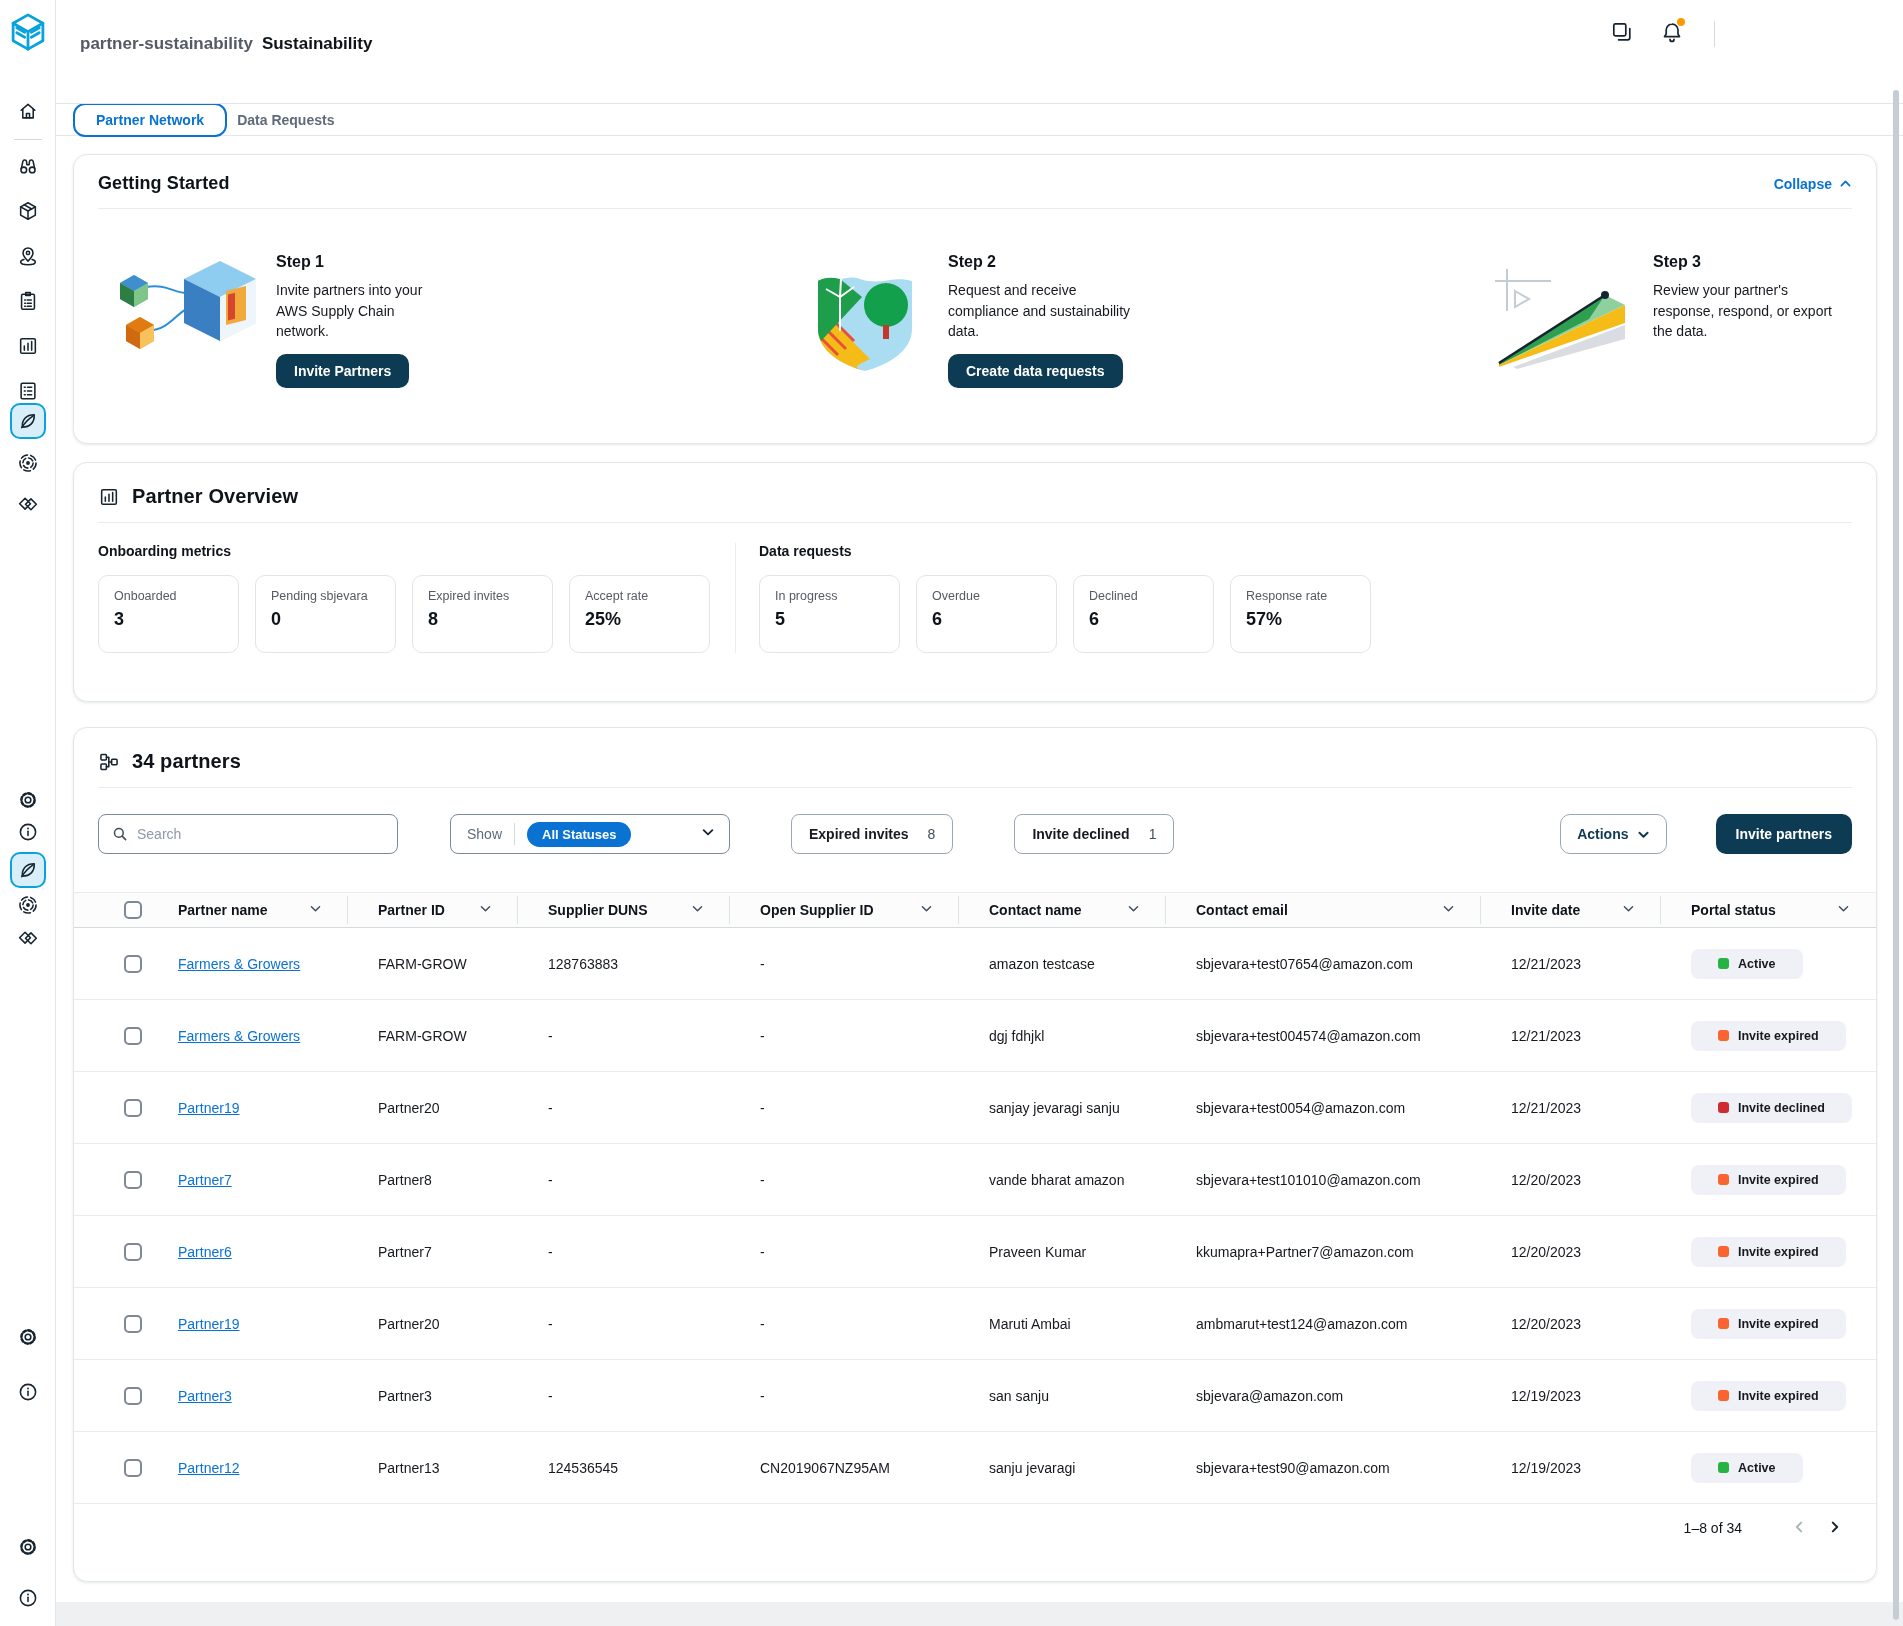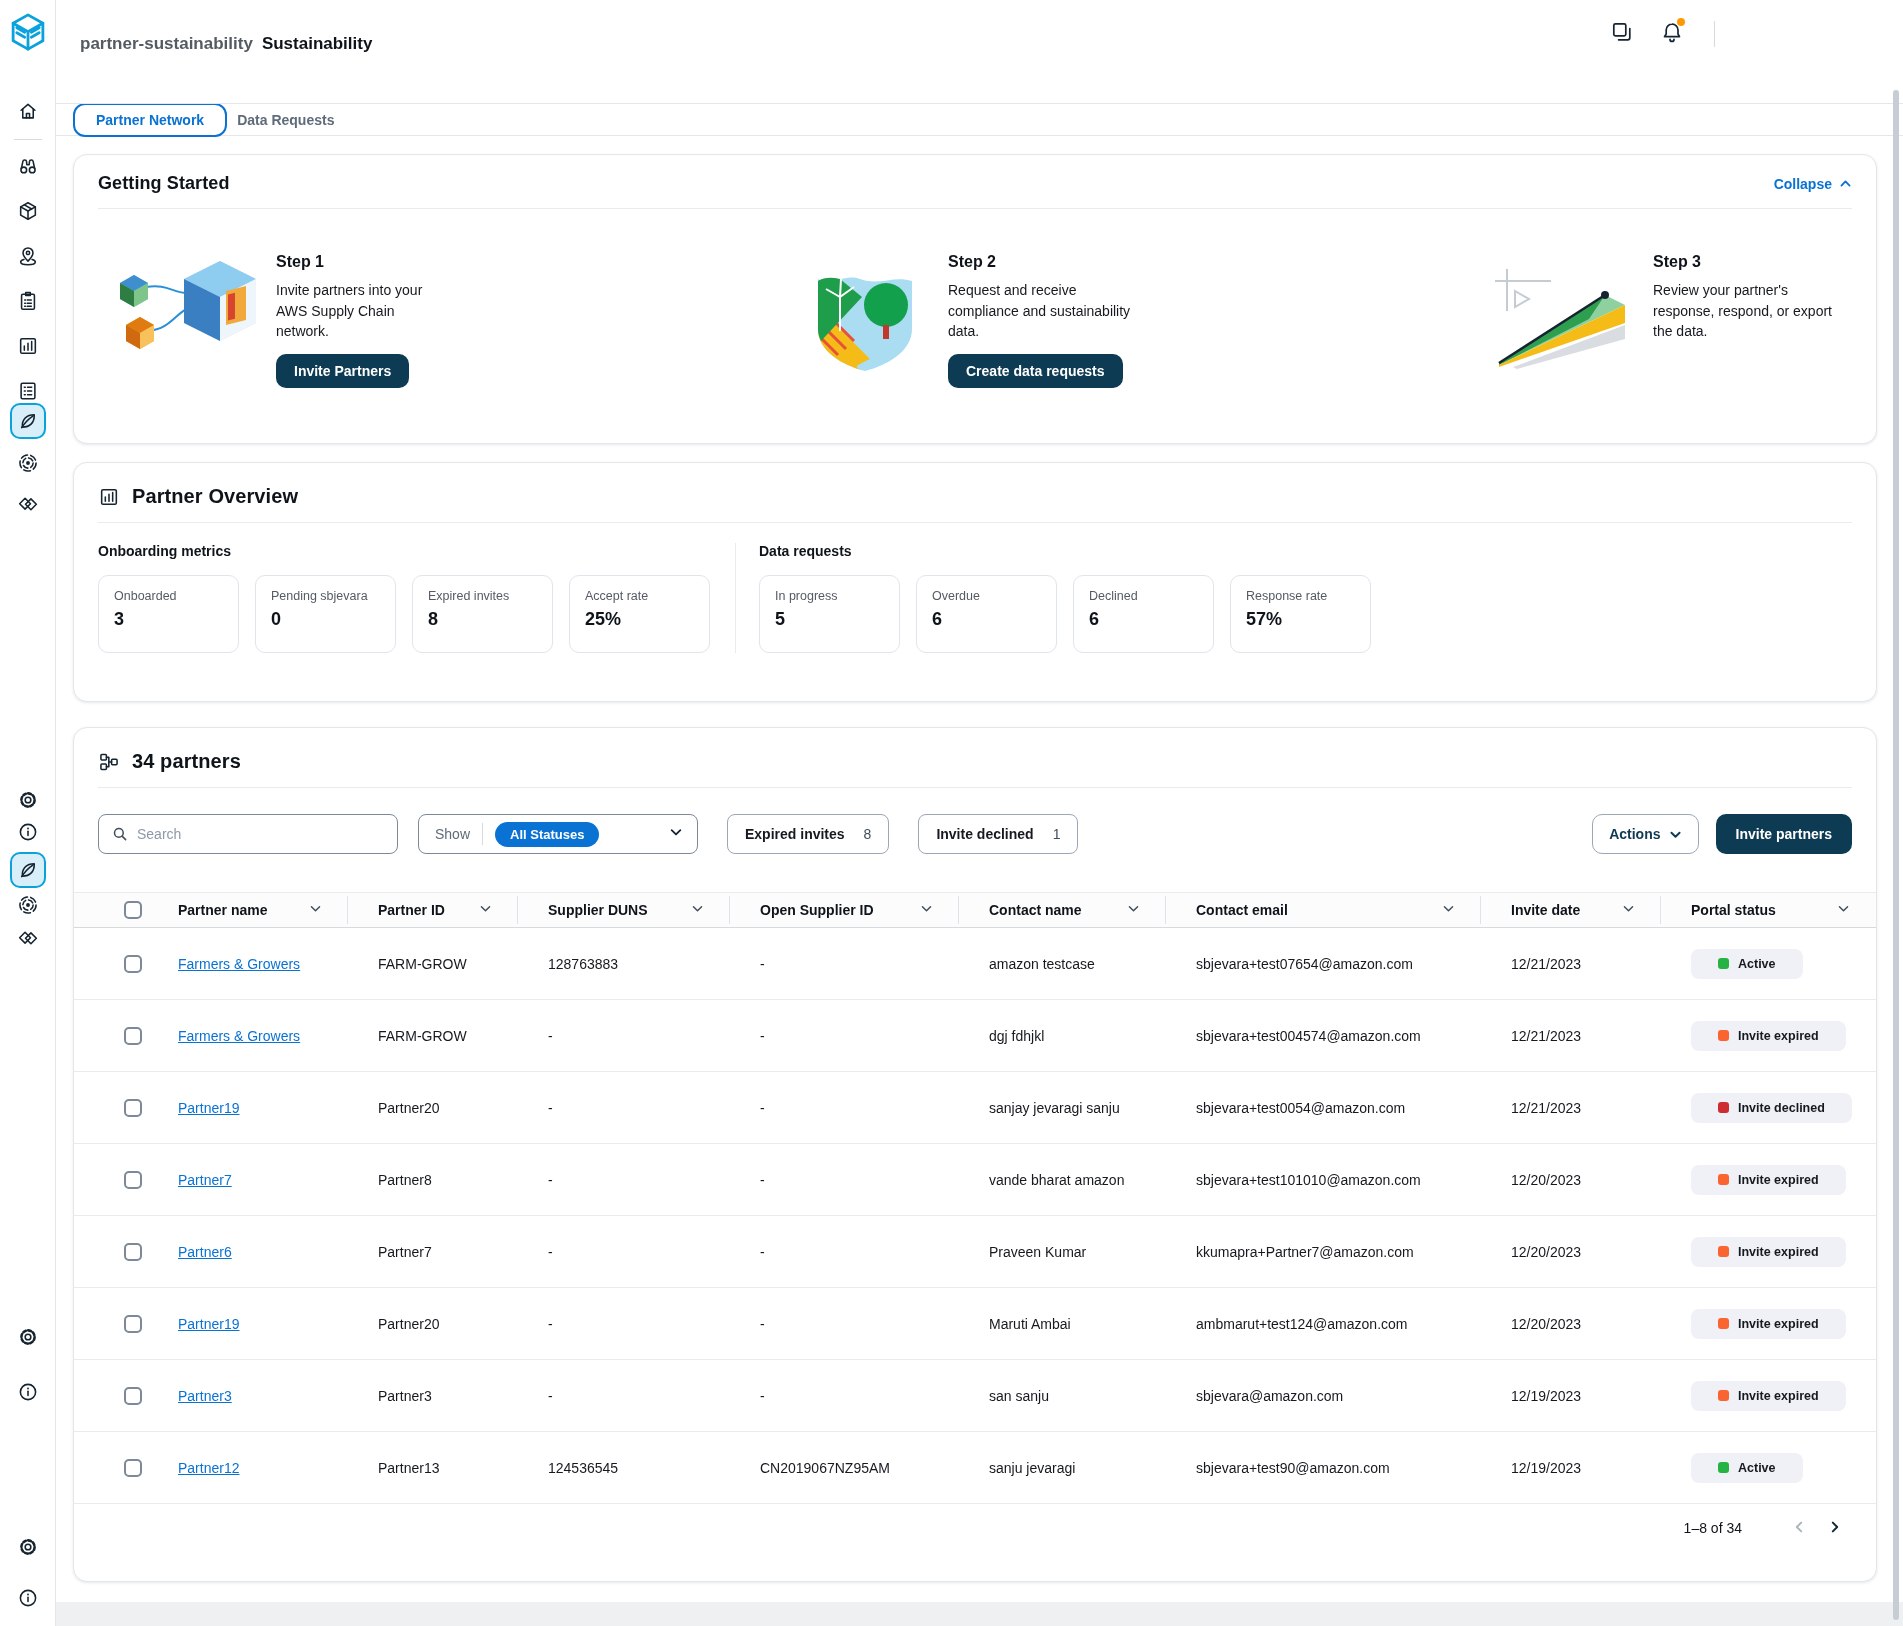--- a/index.html
+++ b/index.html
@@ -64,21 +64,21 @@
   .ov-groups{ display:flex; padding:20px 0 0 24px; align-items:stretch; }
   .ov-label{ font-size:14px; font-weight:700; color:#0f141a; margin-bottom:16px; }
   .m-cards{ display:flex; gap:16px; }
   .m-card{ width:141px; height:78px; border:1px solid #dfe5ea; border-radius:10px; padding:13px 15px; background:#fff; }
   .m-label{ font-size:12.5px; color:var(--sec); }
   .m-value{ font-size:18px; font-weight:700; color:#0f141a; margin-top:6px; }
   .ov-vsep{ width:1px; background:var(--line2); margin:0 23px 0 25px; }
 
   
   .pc{ height:855px; margin-bottom:0; }
-  .filter-row{ display:flex; align-items:flex-start; margin:26px 24px 0 24px; }
+  .filter-row{ display:flex; align-items:flex-start; margin:26px 24px 0 24px;gap:32px; }
   .search-box{ width:300px; height:40px; border:1px solid #7d8998; border-radius:8px; display:flex; align-items:center; padding:0 12px; gap:8px; background:#fff; }
   .search-box svg{ width:18px; height:18px; stroke:#414d5c; }
   .search-box input{ border:none; outline:none; font-size:14px; font-family:inherit; color:#16191f; width:230px; }
   .search-box input::placeholder{ color:#8d99a8; }
   .show-ctl{ width:280px; height:40px; border:1px solid #7d8998; border-radius:8px; display:flex; align-items:center; margin-left:20px; padding:0 14px 0 16px; gap:12px; background:#fff; cursor:pointer; }
   .show-lbl{ color:#5f6b7a; font-size:14px; }
   .show-sep{ width:1px; height:22px; background:#d5dbdb; }
   .pill{ background:var(--accent); color:#fff; font-size:13px; font-weight:700; border-radius:16px; padding:5px 15px; }
   .show-ctl .chev{ margin-left:auto; }
   .token{ height:40px; border:1px solid #9ba7b6; border-radius:8px; display:flex; align-items:center; padding:0 17px; margin-left:29px; background:#fff; cursor:pointer; gap:19px; }

